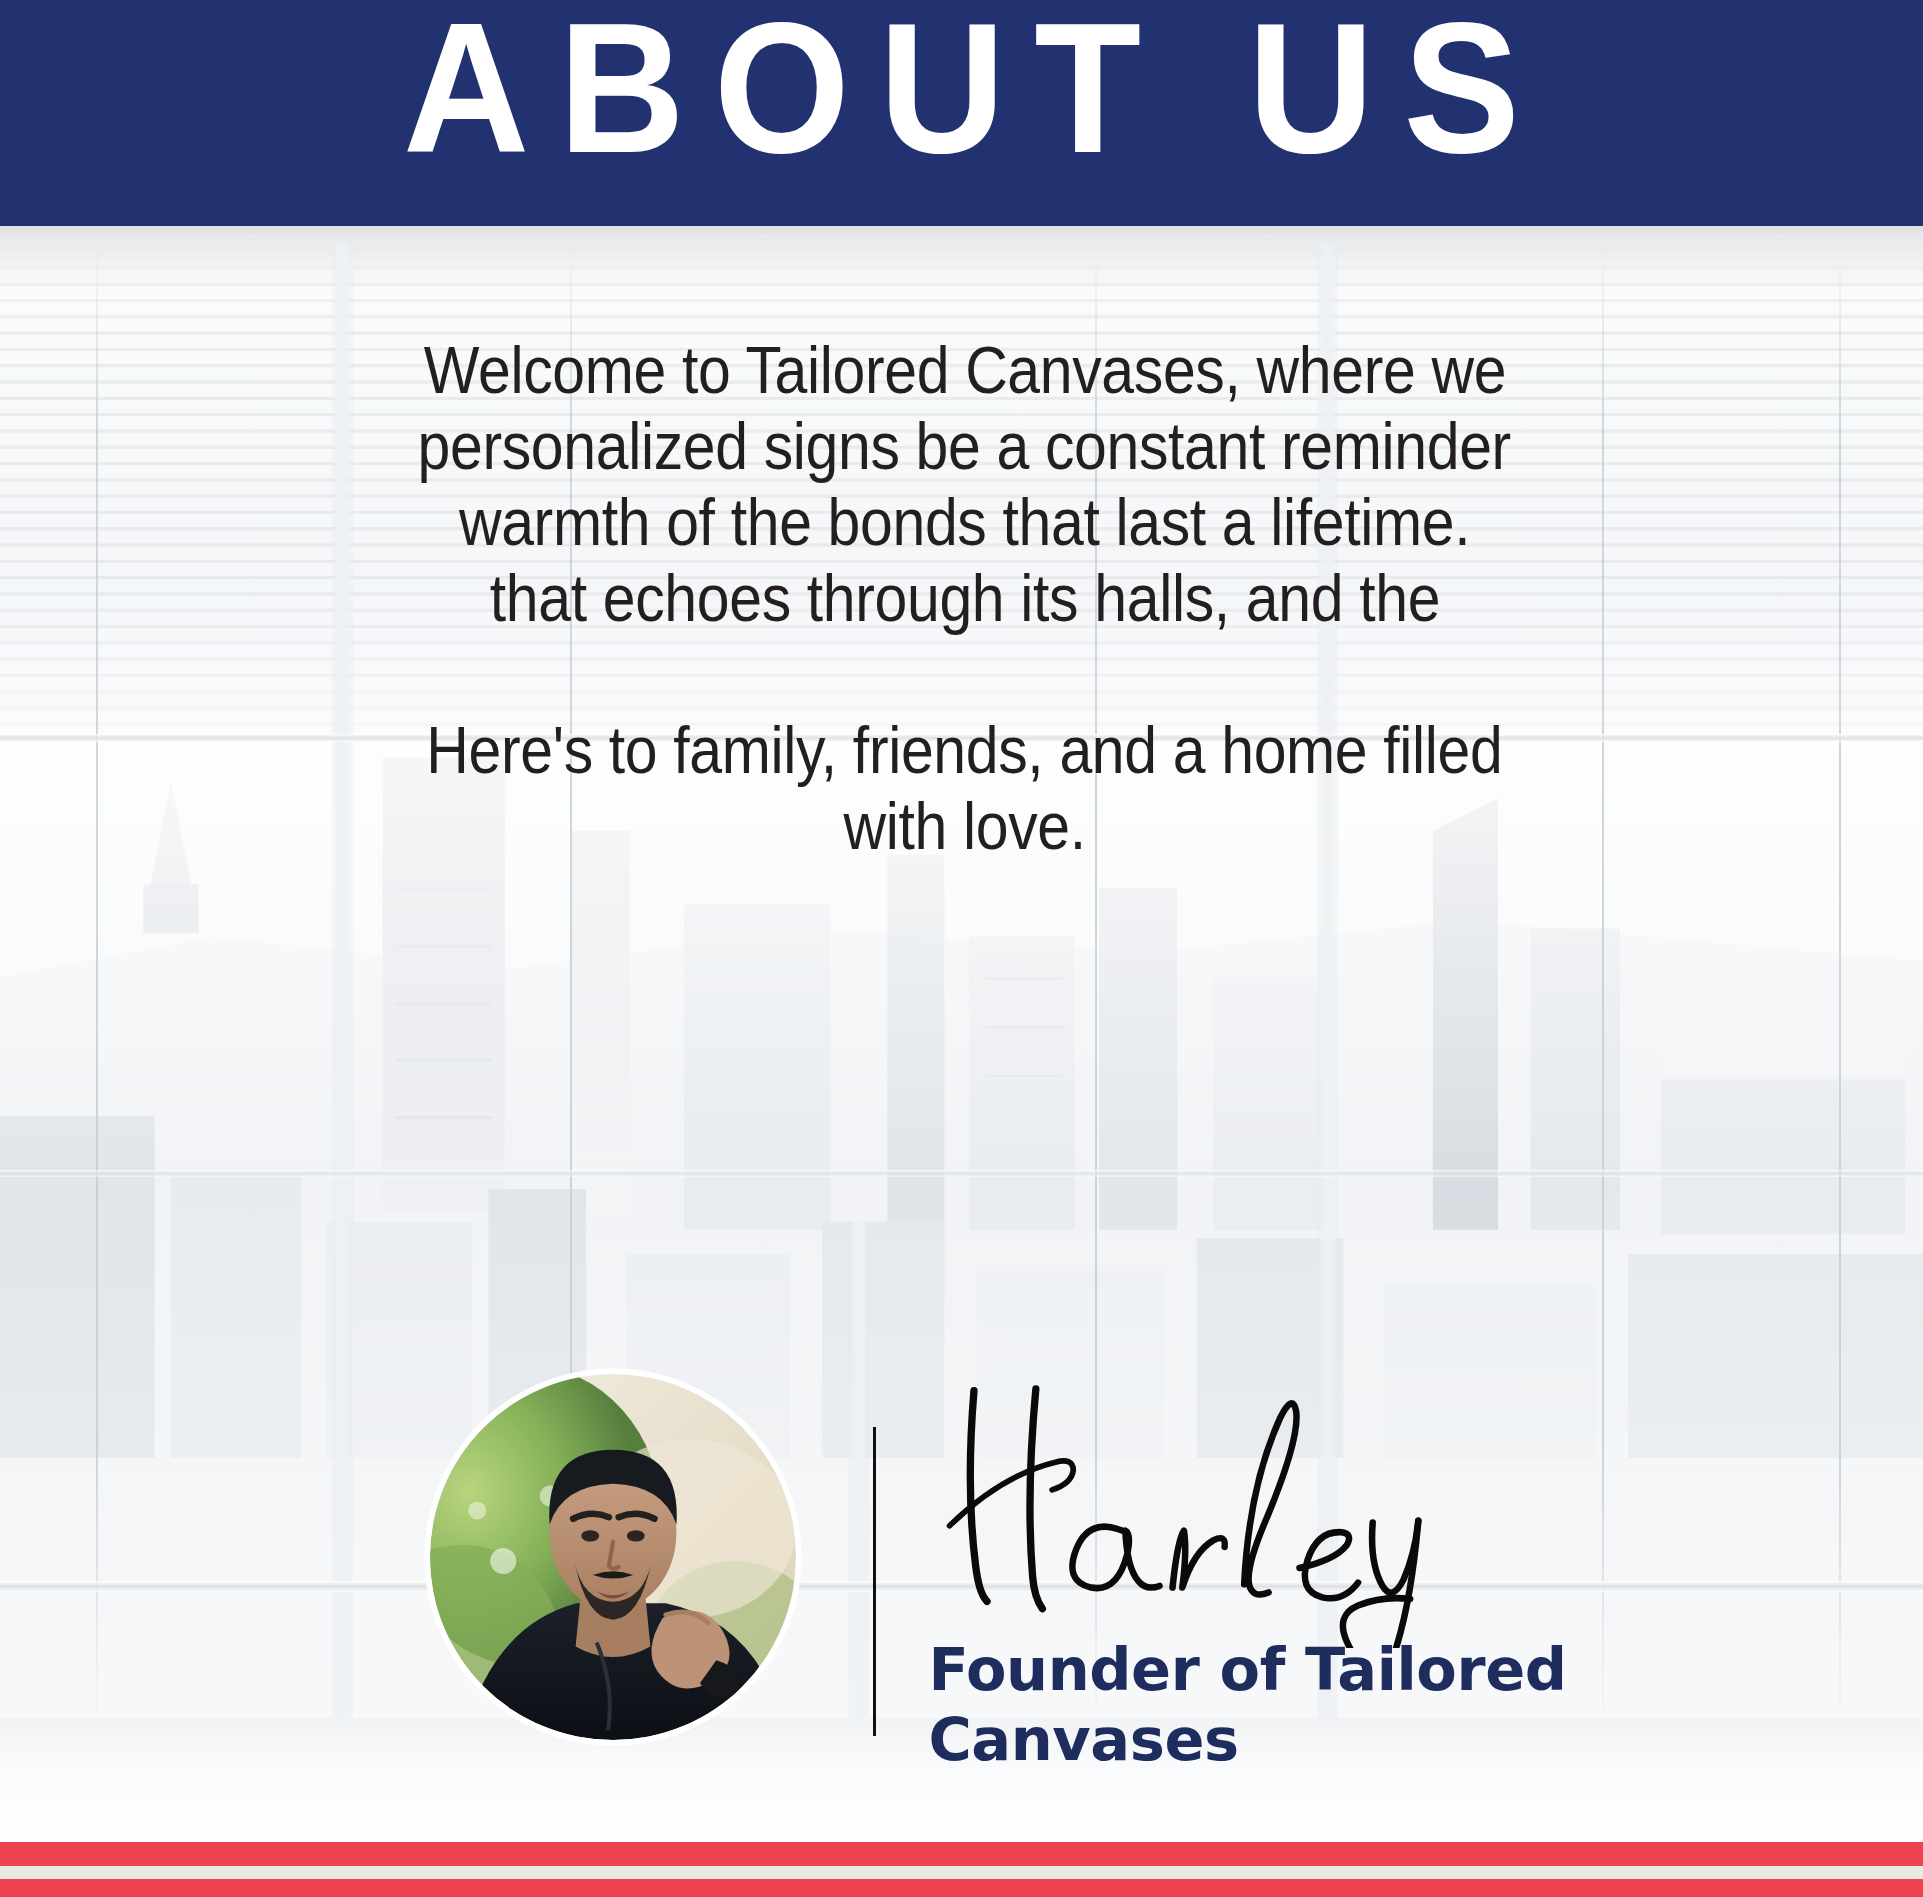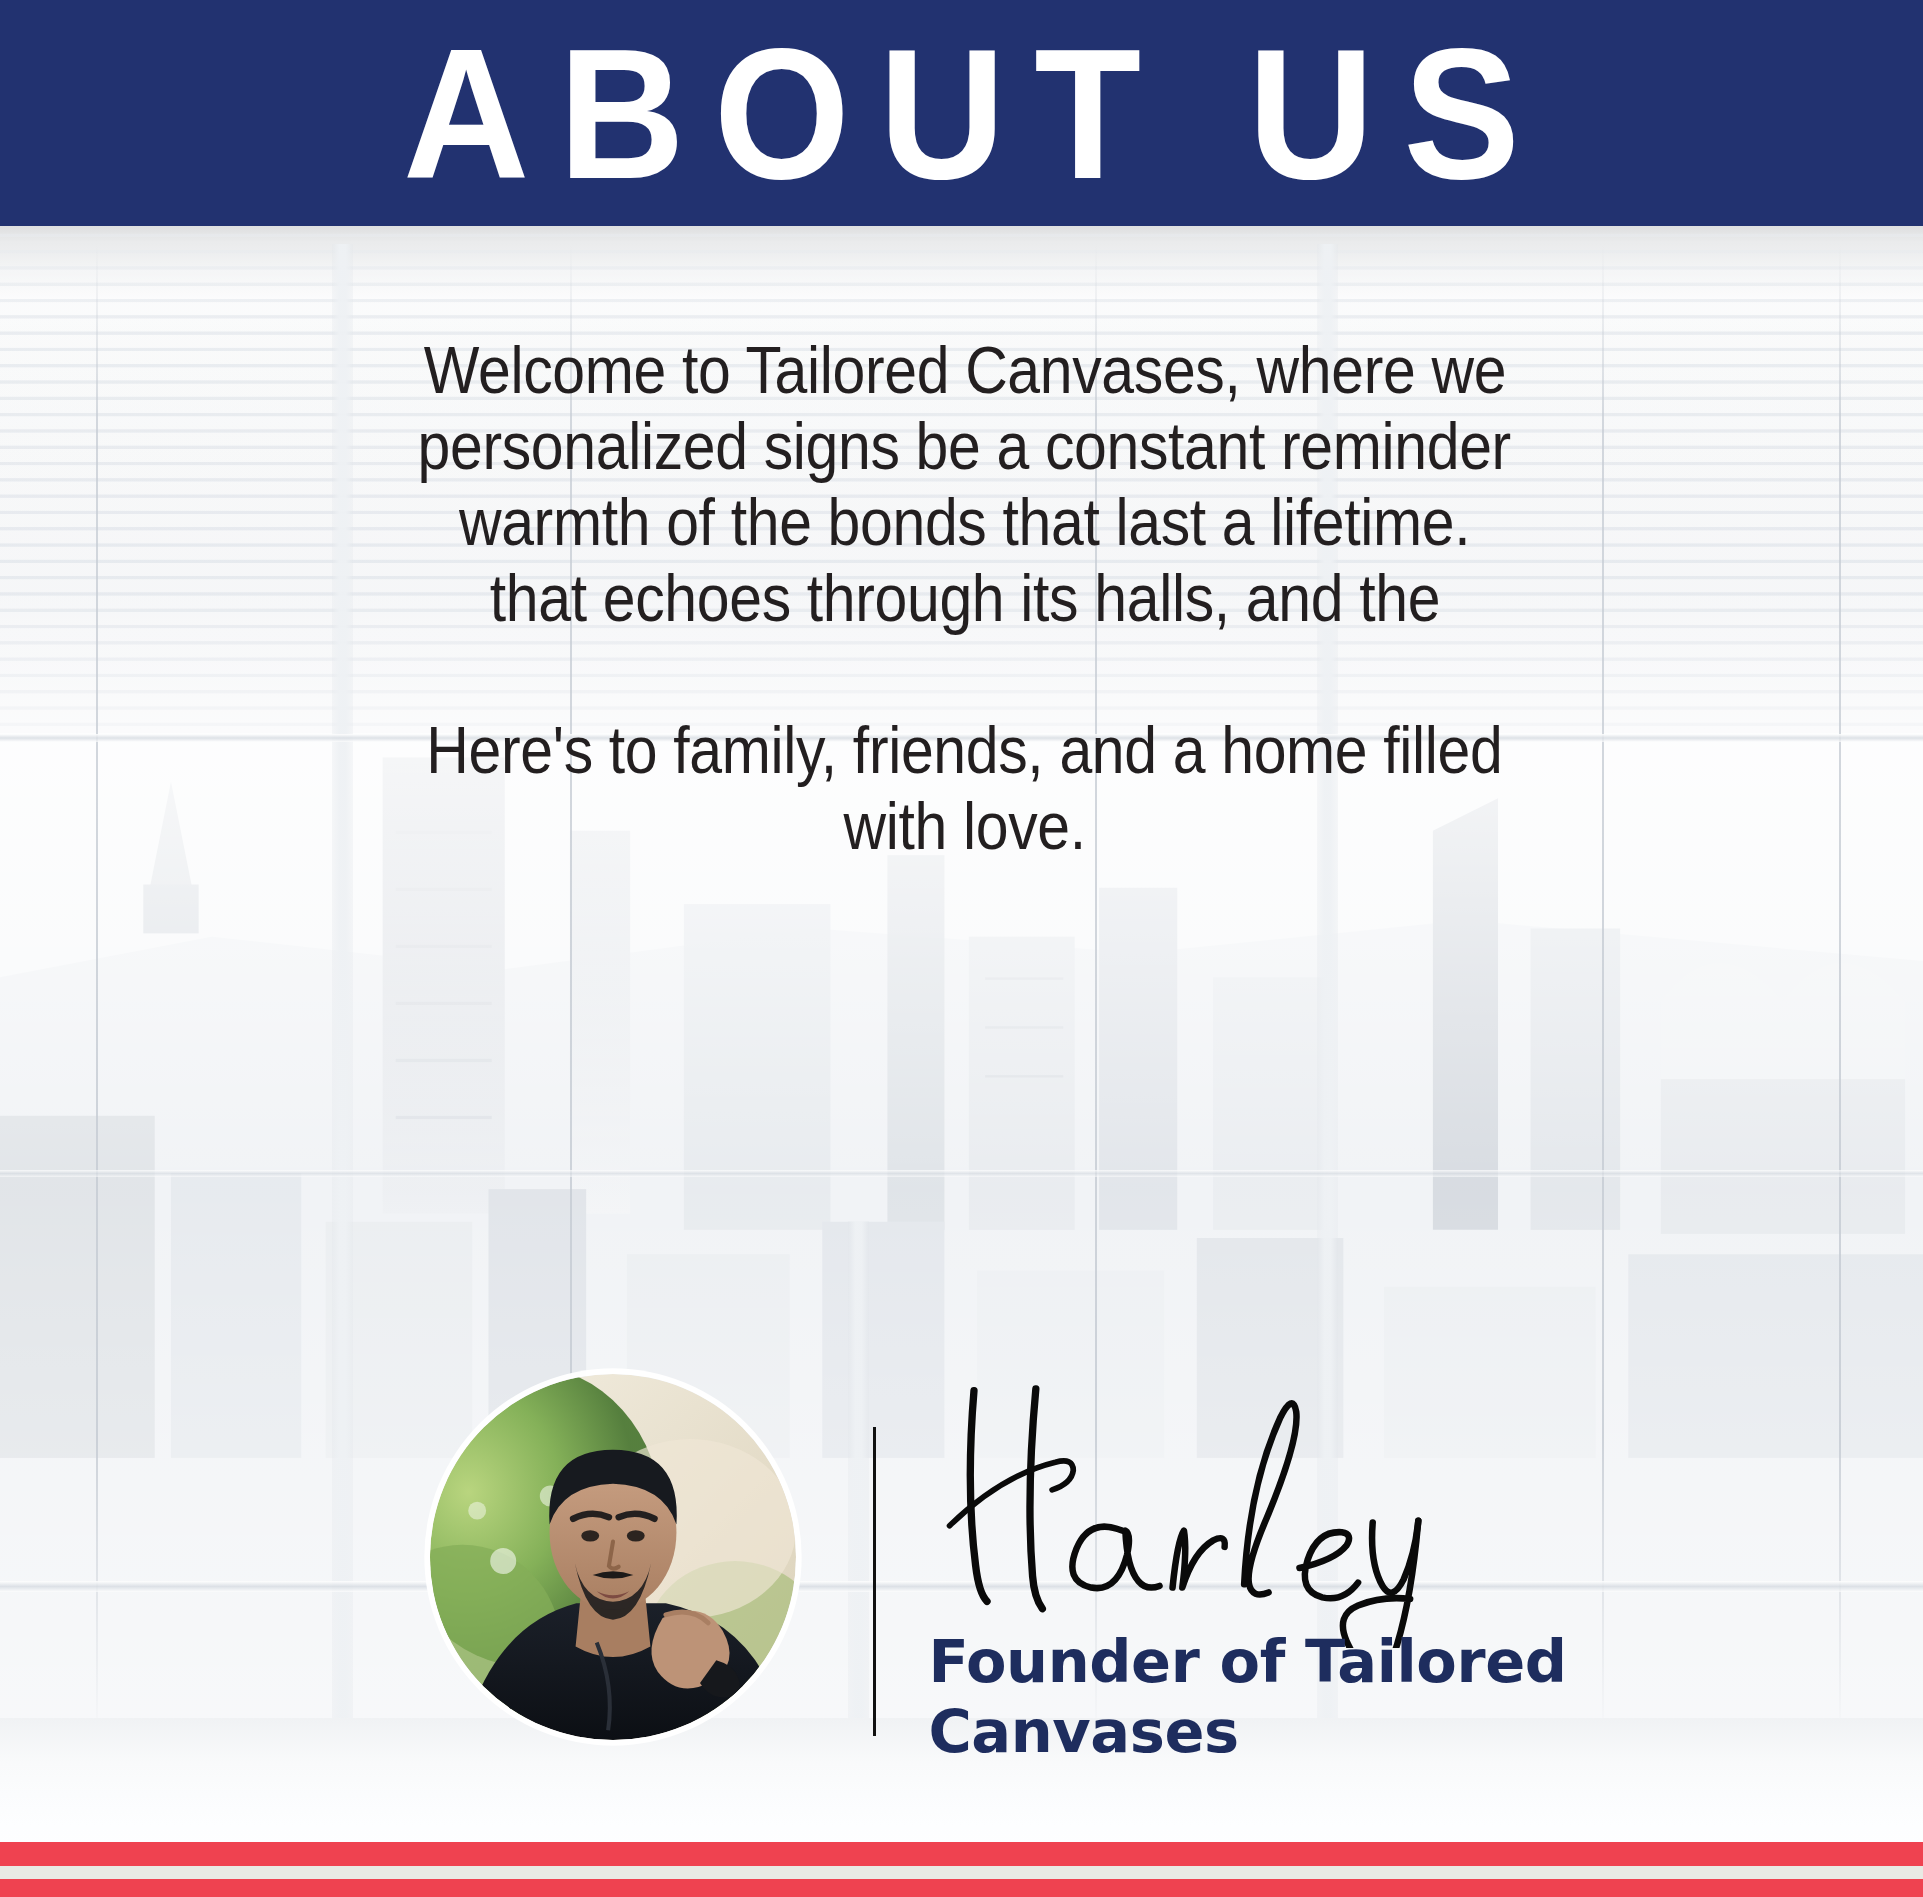--- a/index.html
+++ b/index.html
@@ -106,21 +106,21 @@
   }
 
   
   .header-band {
     position: absolute;
     left: 0; top: 0;
     width: 1923px;
     height: 226px;
     background: #223270;
     display: flex;
-    align-items: center;
+    align-items: flex-start;
     justify-content: center;
   }
   .header-title {
     color: #ffffff;
     font-family: "Liberation Sans", sans-serif;
     font-weight: 700;
     font-size: 175px;
     letter-spacing: 29px;
     line-height: 1;
     margin: 0;
@@ -179,21 +179,21 @@
     position: absolute;
     left: 0; top: -18px;
     width: 651px;
     height: 269px;
   }
   .signature svg { display:block; width: 100%; height: 100%; }
 
   .founder-line {
     position: absolute;
     left: 24.4px;
-    top: 230px;
+    top: 238px;
     color: #1e2d5e;
     font-family: "DejaVu Sans", sans-serif;
     font-weight: 700;
     font-size: 59px;
     line-height: 70px;
     letter-spacing: -0.4px;
     white-space: pre-line;
   }
 
   

